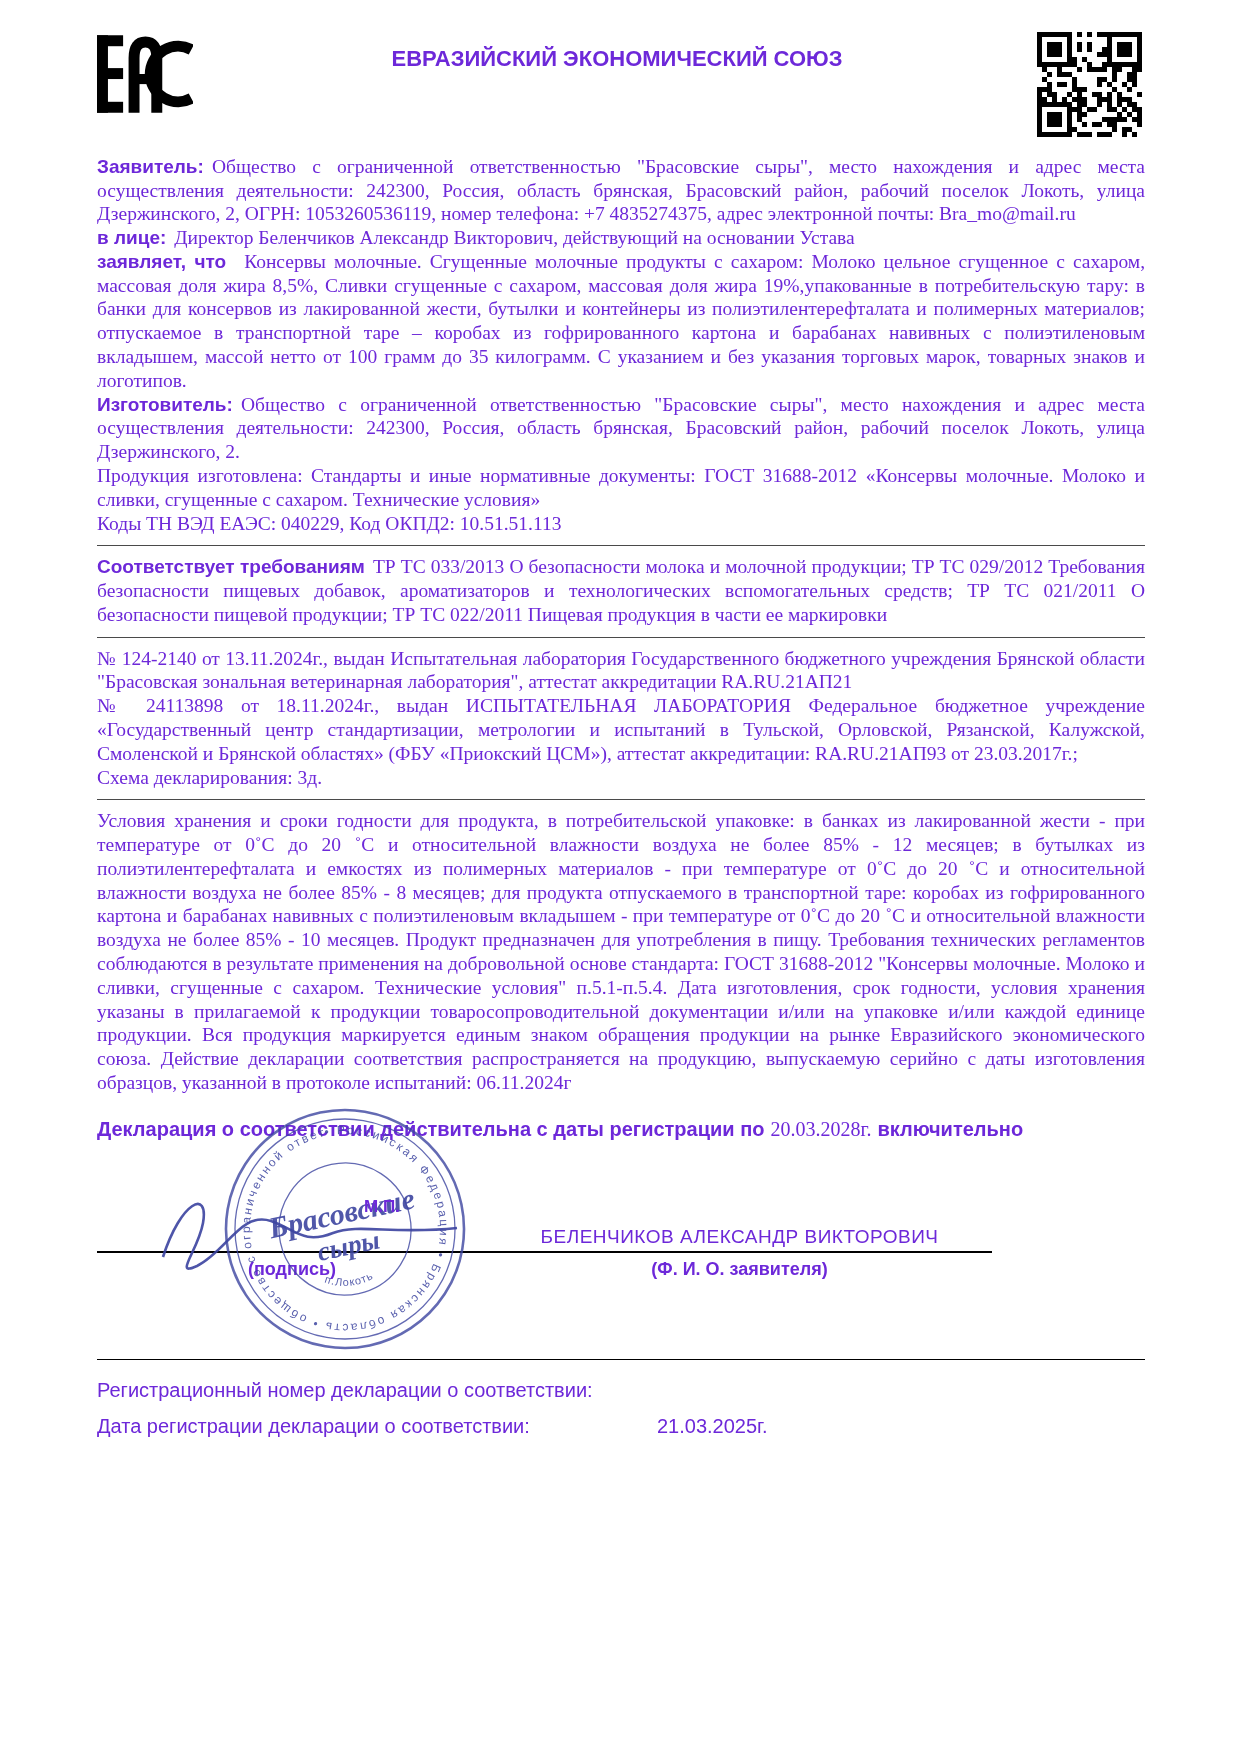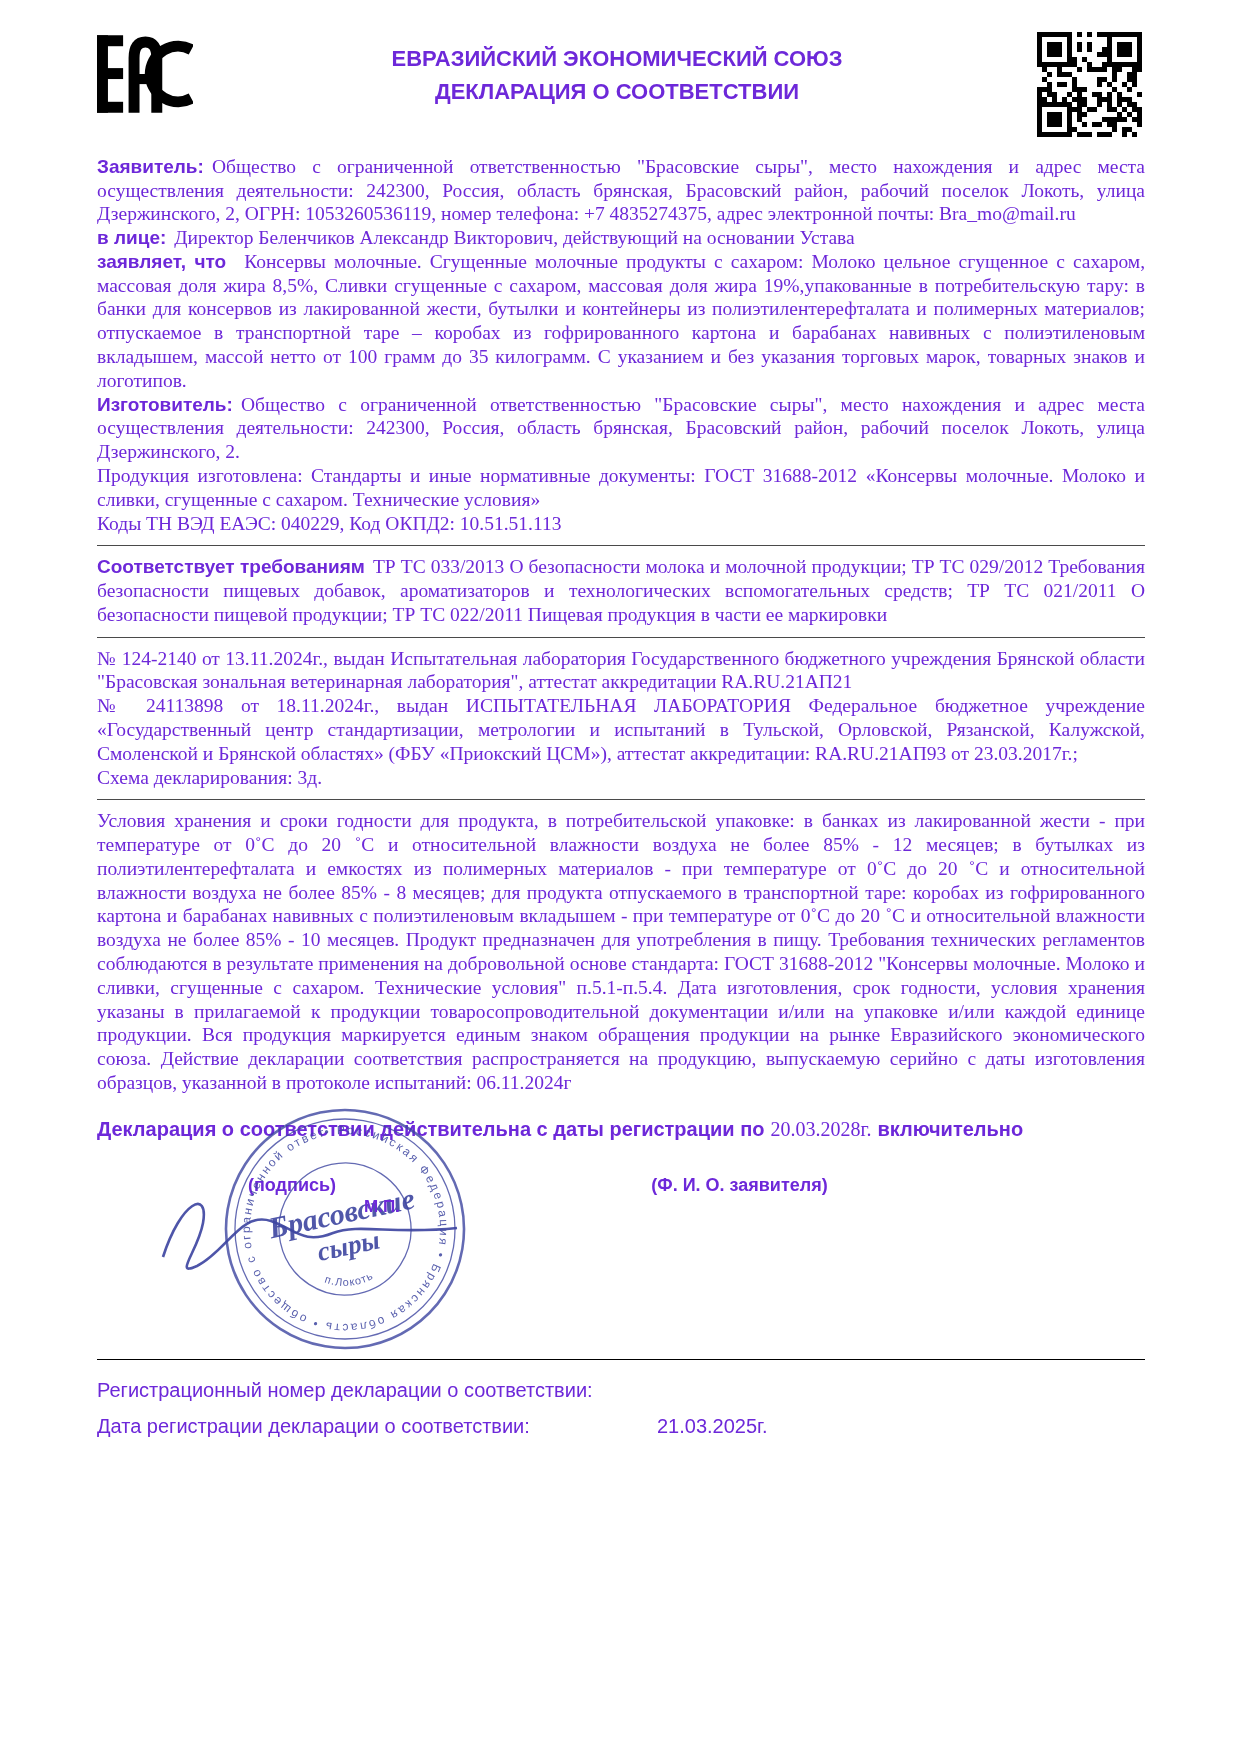--- a/index.html
+++ b/index.html
@@ -58,21 +58,20 @@
           <rect x="0" y="39" width="31" height="13"></rect>
           <rect x="0" y="79" width="31" height="13"></rect>
         </g>
         <path d="M44 92 V27 Q44 8 57.5 8 Q71 8 71 27 V92" fill="none" stroke="#000" stroke-width="13"></path>
         <rect x="44" y="46" width="27" height="12" fill="#000"></rect>
         <path d="M112 17 A33 33 0 1 0 112 75" fill="none" stroke="#000" stroke-width="13"></path>
       </svg>
     </div>
     <div class="title-wrap">
       <div class="title">ЕВРАЗИЙСКИЙ ЭКОНОМИЧЕСКИЙ СОЮЗ</div>
-      <div class="title">ДЕКЛАРАЦИЯ О СООТВЕТСТВИИ</div>
     </div>
     <div class="qr-wrap">
       <svg width="105" height="105" viewBox="0 0 105 105" style="background:#fff">
           <rect x="0" y="0" width="5" height="5" fill="#000"></rect>
           <rect x="5" y="0" width="5" height="5" fill="#000"></rect>
           <rect x="10" y="0" width="5" height="5" fill="#000"></rect>
           <rect x="15" y="0" width="5" height="5" fill="#000"></rect>
           <rect x="20" y="0" width="5" height="5" fill="#000"></rect>
           <rect x="25" y="0" width="5" height="5" fill="#000"></rect>
           <rect x="30" y="0" width="5" height="5" fill="#000"></rect>
@@ -359,20 +358,24 @@
         <textPath href="#innerPath" startOffset="28%">п.Локоть</textPath>
       </text>
     </svg>
 
     <svg class="signature-svg" width="320" height="110" viewBox="0 0 320 110">
       <path d="M8 76 C 26 20, 54 8, 48 42 C 43 70 18 96 42 85 C 72 70 86 30 116 40 C 140 48 148 64 178 52 C 204 42 238 54 302 47" fill="none" stroke="#3b43a0" stroke-width="2.6" opacity="0.9"></path>
     </svg>
 
     <div class="mp">М.П.</div>
 
+    <div class="sig-table">
+      <div class="sig-cell"></div>
+      <div class="name-cell">БЕЛЕНЧИКОВ АЛЕКСАНДР ВИКТОРОВИЧ</div>
+    </div>
     <div class="cap-row">
       <div class="cap-sign">(подпись)</div>
       <div class="cap-name">(Ф. И. О. заявителя)</div>
     </div>
   </div>
 
   <div class="reg-section">
     <div class="reg-row">
       <span class="reg-label">Регистрационный номер декларации о соответствии:</span>
     </div>

